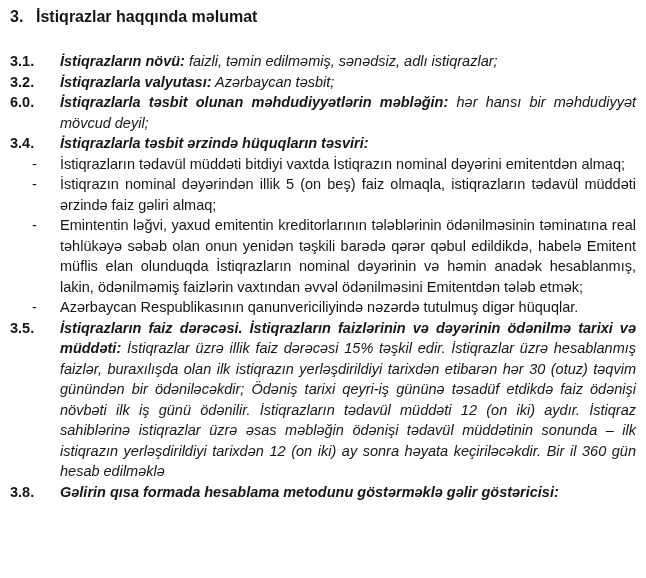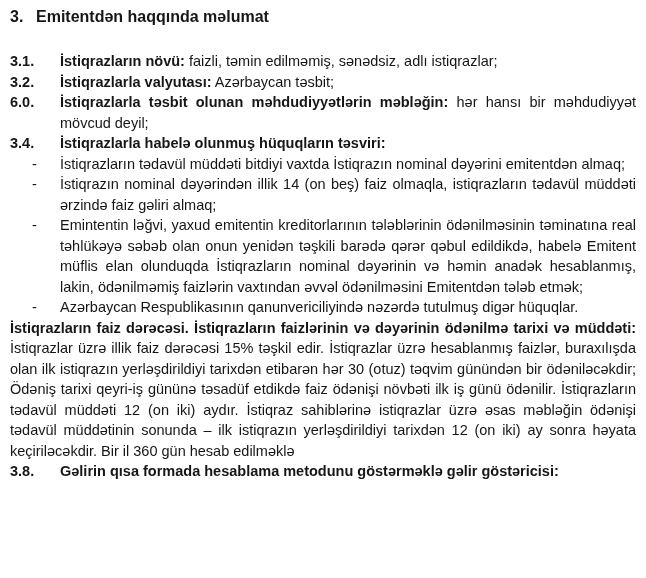--- a/index.html
+++ b/index.html
@@ -37,20 +37,21 @@
     display: flex;
   }
   .item .num {
     width: 50px;
     flex-shrink: 0;
     font-weight: 700;
   }
   .item .content {
     flex: 1;
     text-align: justify;
+    font-style: italic;
   }
   .item .content b {
     font-weight: 700;
   }
   .bullet {
     display: flex;
     padding-left: 22px;
   }
   .bullet .dash {
     width: 28px;
@@ -61,64 +62,65 @@
     text-align: justify;
   }
 </style>
 </head>
 <body>
 
 <div class="page">
 
   <div class="heading">
     <span class="hnum">3.</span>
-    <span class="htitle">Emitentdən haqqında məlumat</span>
+    <span class="htitle">İstiqrazlar haqqında məlumat</span>
   </div>
 
   <div class="item">
     <span class="num">3.1.</span>
     <div class="content"><b>İstiqrazların növü:</b> <span>faizli, təmin edilməmiş, sənədsiz, adlı istiqrazlar;</span></div>
   </div>
 
   <div class="item">
     <span class="num">3.2.</span>
     <div class="content"><b>İstiqrazlarla valyutası:</b> <span>Azərbaycan təsbit;</span></div>
   </div>
 
   <div class="item">
     <span class="num">6.0.</span>
     <div class="content"><b>İstiqrazlarla təsbit olunan məhdudiyyətlərin məbləğin:</b> <span>hər hansı bir məhdudiyyət mövcud deyil;</span></div>
   </div>
 
   <div class="item">
     <span class="num">3.4.</span>
-    <div class="content"><b>İstiqrazlarla habelə olunmuş hüquqların təsviri:</b></div>
+    <div class="content"><b>İstiqrazlarla təsbit ərzində hüquqların təsviri:</b></div>
   </div>
 
   <div class="bullet">
     <span class="dash">-</span>
     <div class="bullet-text">İstiqrazların tədavül müddəti bitdiyi vaxtda İstiqrazın nominal dəyərini emitentdən almaq;</div>
   </div>
 
   <div class="bullet">
     <span class="dash">-</span>
-    <div class="bullet-text">İstiqrazın nominal dəyərindən illik 14 (on beş) faiz olmaqla, istiqrazların tədavül müddəti ərzində faiz gəliri almaq;</div>
+    <div class="bullet-text">İstiqrazın nominal dəyərindən illik 5 (on beş) faiz olmaqla, istiqrazların tədavül müddəti ərzində faiz gəliri almaq;</div>
   </div>
 
   <div class="bullet">
     <span class="dash">-</span>
     <div class="bullet-text">Emintentin ləğvi, yaxud emitentin kreditorlarının tələblərinin ödənilməsinin təminatına real təhlükəyə səbəb olan onun yenidən təşkili barədə qərər qəbul edildikdə, habelə Emitent müflis elan olunduqda İstiqrazların nominal dəyərinin və həmin anadək hesablanmış, lakin, ödənilməmiş faizlərin vaxtından əvvəl ödənilməsini Emitentdən tələb etmək;</div>
   </div>
 
   <div class="bullet">
     <span class="dash">-</span>
     <div class="bullet-text">Azərbaycan Respublikasının qanunvericiliyində nəzərdə tutulmuş digər hüquqlar.</div>
   </div>
 
   <div class="item">
+    <span class="num">3.5.</span>
     <div class="content"><b>İstiqrazların faiz dərəcəsi. İstiqrazların faizlərinin və dəyərinin ödənilmə tarixi və müddəti:</b> <span>İstiqrazlar üzrə illik faiz dərəcəsi 15% təşkil edir. İstiqrazlar üzrə hesablanmış faizlər, buraxılışda olan ilk istiqrazın yerləşdirildiyi tarixdən etibarən hər 30 (otuz) təqvim günündən bir ödəniləcəkdir; Ödəniş tarixi qeyri-iş gününə təsadüf etdikdə faiz ödənişi növbəti ilk iş günü ödənilir. İstiqrazların tədavül müddəti 12 (on iki) aydır. İstiqraz sahiblərinə istiqrazlar üzrə əsas məbləğin ödənişi tədavül müddətinin sonunda – ilk istiqrazın yerləşdirildiyi tarixdən 12 (on iki) ay sonra həyata keçiriləcəkdir. Bir il 360 gün hesab edilməklə</span></div>
   </div>
 
 
 
   <div class="item">
     <span class="num">3.8.</span>
     <div class="content"><b>Gəlirin qısa formada hesablama metodunu göstərməklə gəlir göstəricisi:</b></div>
   </div>
 

